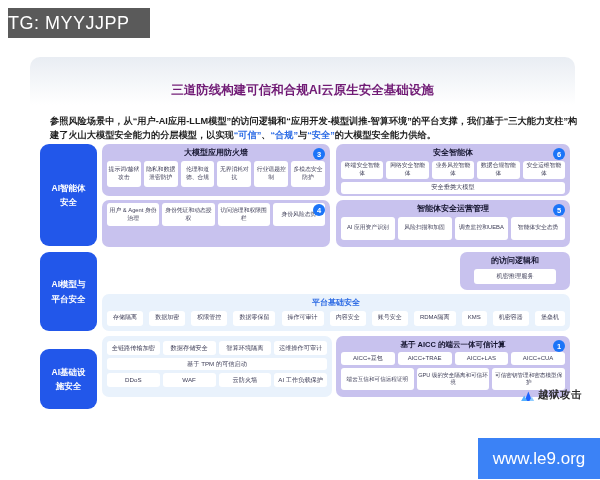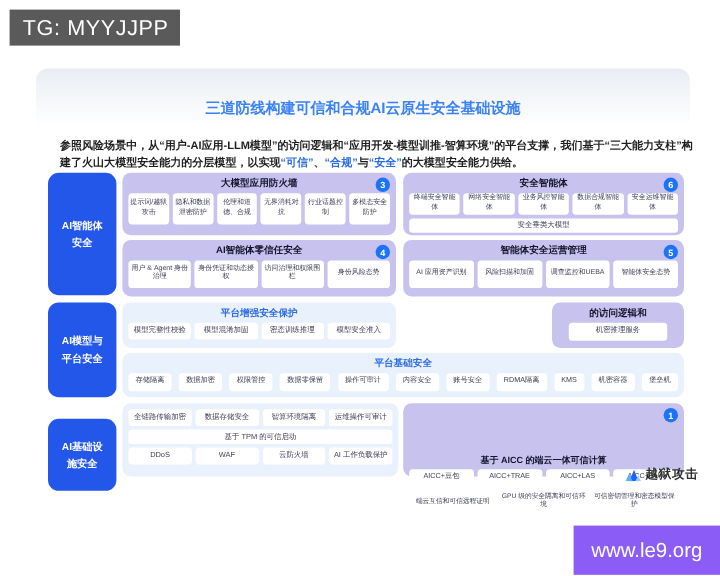--- a/index.html
+++ b/index.html
@@ -10,31 +10,31 @@
   }
   .page{position:relative;width:600px;height:480px;background:#ffffff;}
   .stage-bg{
     position:absolute;left:30px;top:57px;width:545px;height:368px;
     border-radius:10px;
     background:linear-gradient(180deg,#e9edf3 0%,#ffffff 13%);
   }
   .tl-watermark{
     position:absolute;left:8px;top:8px;width:142px;height:30px;
     background:#5a5a5a;color:#ffffff;font-size:18px;
-    display:flex;align-items:center;padding-left:11px;box-sizing:border-box;
+    display:flex;align-items:center;box-sizing:border-box;
     letter-spacing:.5px;z-index:9;
   }
   .br-watermark{
     position:absolute;left:478px;top:438px;width:122px;height:41px;
-    background:#8b5cf6;color:#ffffff;font-size:17px;
+    background:#3b82f6;color:#ffffff;font-size:17px;
     display:flex;align-items:center;justify-content:center;z-index:9;
   }
   .page-title{
     position:absolute;left:30px;top:82px;width:545px;text-align:center;
-    font-size:12.5px;font-weight:bold;color:#3b82f6;z-index:2;
+    font-size:12.5px;font-weight:bold;color:#701a75;z-index:2;
   }
   .intro{
     position:absolute;left:38px;top:103px;width:528px;margin:12px;
     font-size:9.2px;line-height:1.5;color:#1f1f1f;font-weight:600;z-index:2;
   }
   .intro .hl{color:#2b6be5;}
   .side-pill{
     position:absolute;background:#2257ea;border-radius:9px;color:#ffffff;
     font-weight:bold;font-size:8.5px;line-height:1.7;text-align:center;
     display:flex;align-items:center;justify-content:center;
@@ -82,21 +82,21 @@
   #card-firewall{left:102px;top:144px;width:228px;height:52px;}
   #card-agents{left:336px;top:144px;width:234px;height:52px;}
   #card-zerotrust{left:102px;top:200px;width:228px;height:47px;}
   #card-ops{left:336px;top:200px;width:234px;height:47px;}
   #card-enhanced{left:102px;top:252px;width:228px;height:38px;}
   #card-eval{left:336px;top:252px;width:119px;height:38px;}
   #card-inference{left:460px;top:252px;width:110px;height:38px;}
   #band-basic{left:102px;top:294px;width:468px;height:37px;}
   #card-infra{left:102px;top:336px;width:230px;height:61px;}
   #card-aicc{left:336px;top:336px;width:234px;height:61px;}
-  #card-aicc .card-title{font-size:7.5px;margin-top:39px;}
+  #card-aicc .card-title{font-size:7.5px;}
   .logo{
     position:absolute;left:521px;top:388px;display:flex;align-items:center;gap:3px;
     z-index:4;
   }
   .logo-text{font-size:10.5px;font-weight:bold;color:#2d2d2d;letter-spacing:.5px;}
 </style>
 </head>
 <body>
 
 <div class="page">
@@ -132,50 +132,40 @@
         <span class="chip">终端安全智能体</span>
         <span class="chip">网络安全智能体</span>
         <span class="chip">业务风控智能体</span>
         <span class="chip">数据合规智能体</span>
         <span class="chip">安全运维智能体</span>
       </div>
     <div class="chip-wide">安全垂类大模型</div>
   </div>
 
   <div class="card purple" id="card-zerotrust">
-    <div class="card-title">AI智能体零信任安全</div>
     <div class="badge">4</div>
     <div class="chips ch23 f58">
         <span class="chip">用户 &amp; Agent 身份治理</span>
         <span class="chip">身份凭证和动态授权</span>
         <span class="chip">访问治理和权限围栏</span>
         <span class="chip">身份风险态势</span>
       </div>
   </div>
 
   <div class="card purple" id="card-ops">
     <div class="card-title">智能体安全运营管理</div>
     <div class="badge">5</div>
     <div class="chips ch23 f58">
         <span class="chip">AI 应用资产识别</span>
         <span class="chip">风险扫描和加固</span>
         <span class="chip">调查监控和UEBA</span>
         <span class="chip">智能体安全态势</span>
       </div>
   </div>
 
-  <div class="card blue" id="card-enhanced">
-    <div class="card-title">平台增强安全保护</div>
-    <div class="chips ch14 f62">
-        <span class="chip">模型完整性校验</span>
-        <span class="chip">模型混淆加固</span>
-        <span class="chip">密态训练推理</span>
-        <span class="chip">模型安全准入</span>
-      </div>
-  </div>
 
 
   <div class="card purple" id="card-inference">
     <div class="card-title">的访问逻辑和</div>
     <div class="chips ch15 f62" style="padding-left:14px;padding-right:14px;">
         <span class="chip">机密推理服务</span>
       </div>
   </div>
 
   <div class="card blue" id="band-basic">

